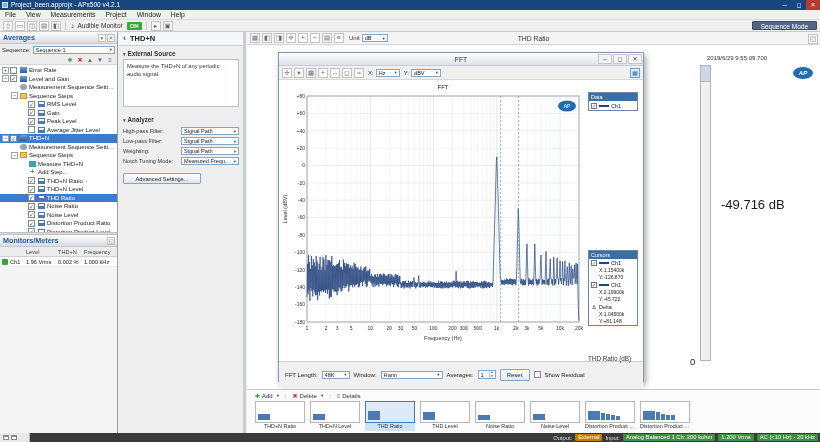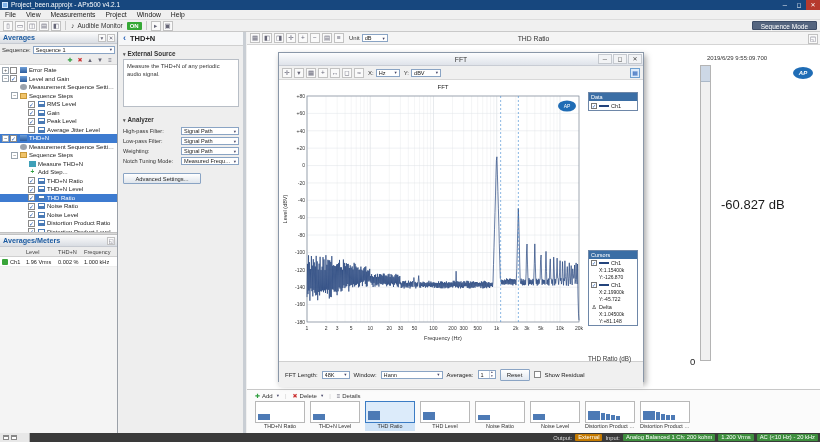--- a/index.html
+++ b/index.html
@@ -336,21 +336,21 @@
         </div>
         <div class="tree-row" style="padding-left: 20px;">
           <span class="expander"></span>
           <span class="cb">✓</span>
           <span class="ticon graph"></span>
           <span class="tlabel">Distortion Product Level</span>
         </div>
       </div>
     <div class="splitter"></div>
     <div class="panel-header">
-      <span class="ph-title">Averages/Meters</span>
+      <span class="ph-title">Monitors/Meters</span>
       <span class="ph-icons">
           <span class="icon-box">◱</span>
         </span>
     </div>
     <div class="mon-table">
         <div class="mon-row mon-head">
           <span class="mc c0"></span>
           <span class="mc c1">Level</span>
           <span class="mc c2">THD+N</span>
           <span class="mc c3">Frequency</span>
@@ -438,21 +438,21 @@
       <span class="g-title">THD Ratio</span>
       <span class="icon-box g-right-icon">◱</span>
     </div>
     <div class="g-body">
       <span class="timestamp">2019/6/29 9:55:09.700</span>
       <span class="ap-logo">AP</span>
       <div class="meter-strip">
         <div class="meter-thumb"></div>
       </div>
       <span class="meter-zero">0</span>
-      <span class="big-reading">-60.827 dB</span>
+      <span class="big-reading">-49.716 dB</span>
     </div>
     <div class="thumbs">
       <div class="t-controls">
         <span class="t-btn">
           <span class="t-glyph ic-green">✚</span>
           <span>Add</span>
           <span class="sel-arrow">▾</span>
         </span>
         <span class="t-sep">|</span>
         <span class="t-btn">

